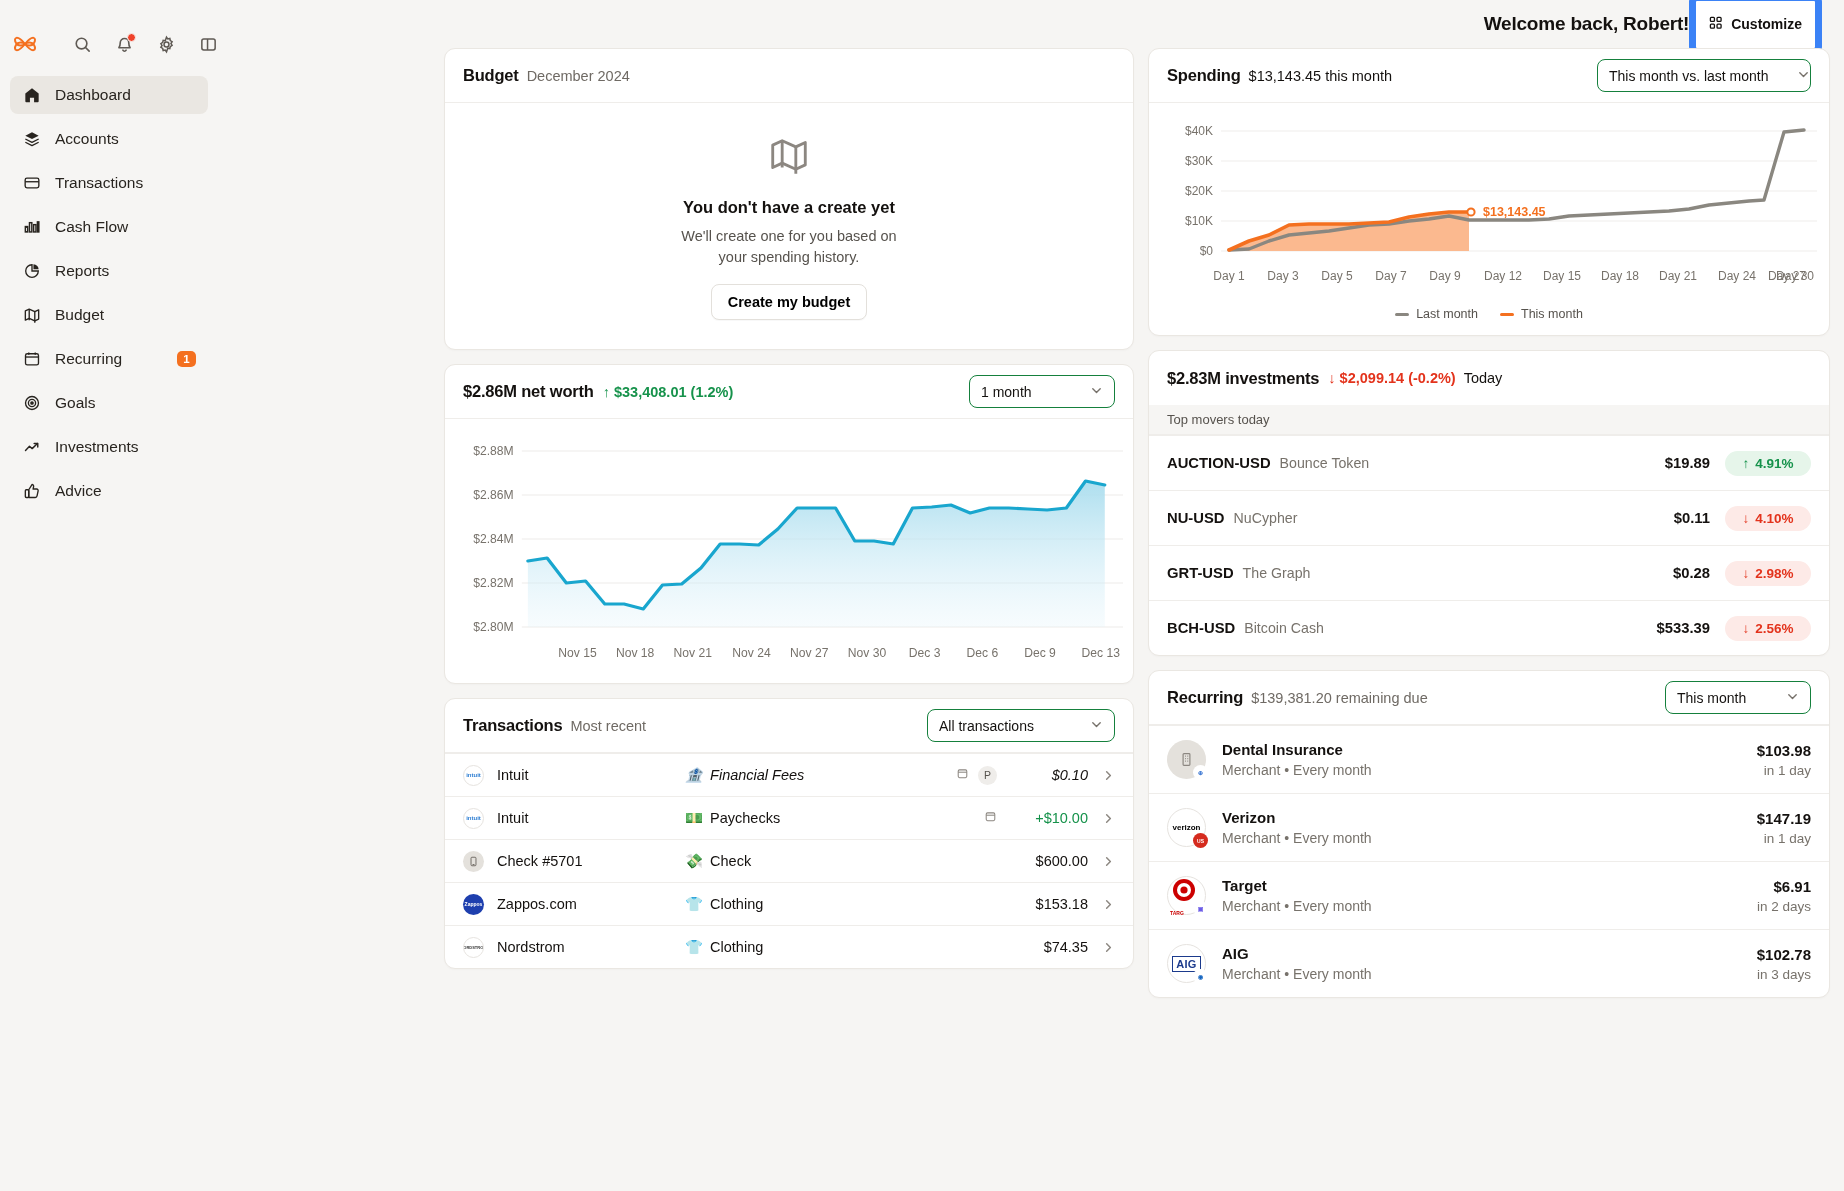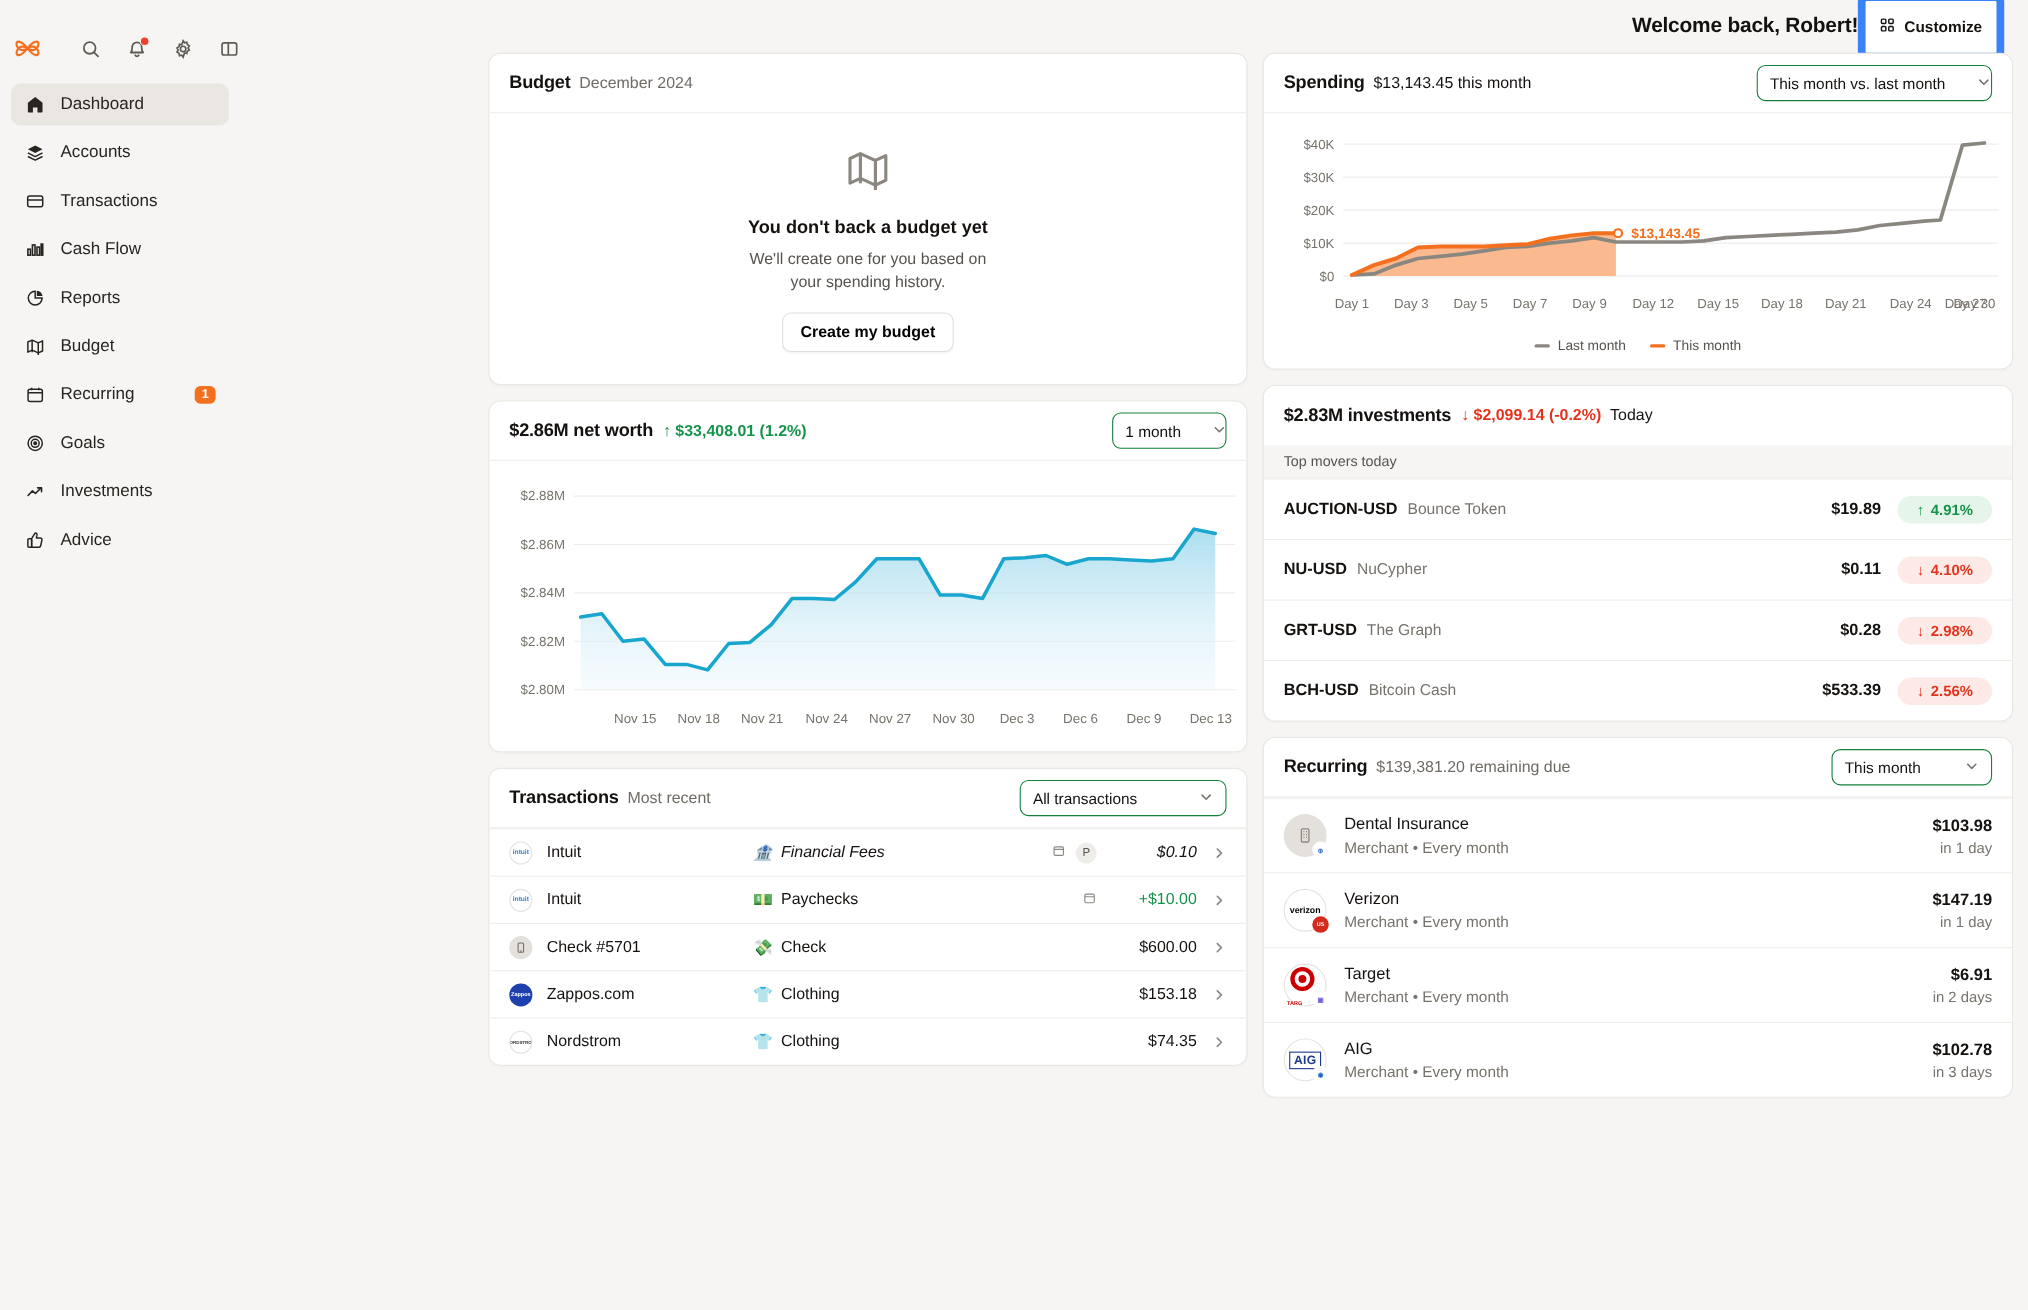--- a/index.html
+++ b/index.html
@@ -190,21 +190,21 @@
     display: flex; align-items: center; justify-content: center;
     font-size: 8.5px; font-weight: 700; overflow: visible;
   }
   .rec-logo .ring { position:absolute; inset:0; border-radius:50%; border:1px solid #e6e3df; }
   .rec-sub-ico {
     position: absolute; right: -2px; bottom: -1px;
     width: 15px; height: 15px; border-radius: 50%;
     background: #fff; display: flex; align-items: center; justify-content: center;
     font-size: 6px; font-weight: 700;
   }
-  .rec-name { font-size: 15px; font-weight: 400; }
+  .rec-name { font-size: 15px; font-weight: 700; }
   .rec-desc { font-size: 14px; color: #77726b; margin-top: 4px; }
   .rec-amt { font-size: 15px; font-weight: 700; text-align: right; }
   .rec-due { font-size: 13.5px; color: #77726b; text-align: right; margin-top: 4px; margin-left: 44px; }
 </style>
 </head>
 <body>
 
 <div class="app">
 
   <aside class="sidebar">
@@ -381,36 +381,36 @@
             <span class="ch-title">Budget</span>
             <span class="ch-sub">December 2024</span>
           </div>
           <div class="empty">
             <div class="empty-icon">
               <svg width="44" height="44" viewBox="0 0 20 20" fill="none" stroke="currentColor" stroke-width="1.3" stroke-linejoin="round">
                 <path d="M2.6 5.5l4.3-2 6.2 2.8 4.3-2v10.2l-4.3 2-6.2-2.8-4.3 2z"></path>
                 <path d="M6.9 3.5v12.2M13.1 6.3v12.2"></path>
               </svg>
             </div>
-            <div class="empty-title">You don't back a budget yet</div>
+            <div class="empty-title">You don't have a create yet</div>
             <div class="empty-text">We'll create one for you based on</div>
             <div class="empty-text">your spending history.</div>
             <button class="empty-btn">Create my budget</button>
           </div>
         </section>
 
         <section class="card">
           <div class="card-head">
             <span class="ch-title">$2.86M net worth</span>
             <span class="delta up">
               <span>↑</span>
               <span>$33,408.01 (1.2%)</span>
             </span>
             <span class="spacer"></span>
-            <div class="select" style="width:104px">
+            <div class="select" style="width:146px">
               <span>1 month</span>
               <span class="spacer"></span>
               <span class="chev">
                 <svg width="13" height="13" viewBox="0 0 14 14" fill="none" stroke="currentColor" stroke-width="1.5" stroke-linecap="round" stroke-linejoin="round">
                     <path d="M3 5.2l4 4 4-4"></path>
                   </svg>
               </span>
             </div>
           </div>
 

